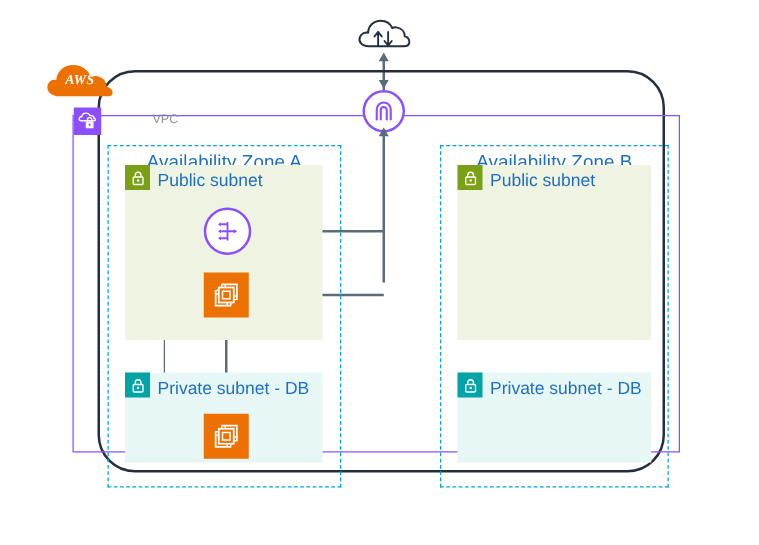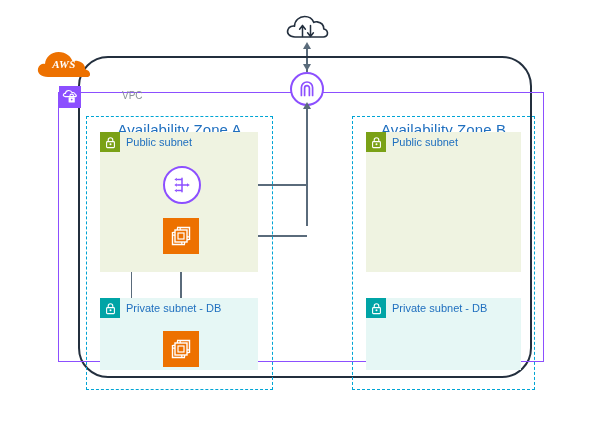--- a/index.html
+++ b/index.html
@@ -46,21 +46,21 @@
   }
 
   
   .subnet{position:absolute;}
   .subnet .body{position:absolute;left:0;top:0;width:100%;height:100%;}
   .subnet .lock{
     position:absolute;left:0;top:0;width:20px;height:20px;
     display:flex;align-items:center;justify-content:center;
   }
   .subnet .name{
-    position:absolute;left:26px;top:4px;font-size:11px;white-space:nowrap;
+    position:absolute;left:26px;top:4px;font-size:14px;white-space:nowrap;
   }
   .pub .body{background:#eff3e1;}
   .pub .lock{background:#7aa116;}
   .pub .name{color:#1f6fbf;}
   .priv .body{background:#e6f7f5;}
   .priv .lock{background:#00a4a6;}
   .priv .name{color:#1f6fbf;}
 
   .sub-a-pub{left:100px;top:132px;width:158px;height:140px;}
   .sub-a-priv{left:100px;top:298px;width:158px;height:72px;}

